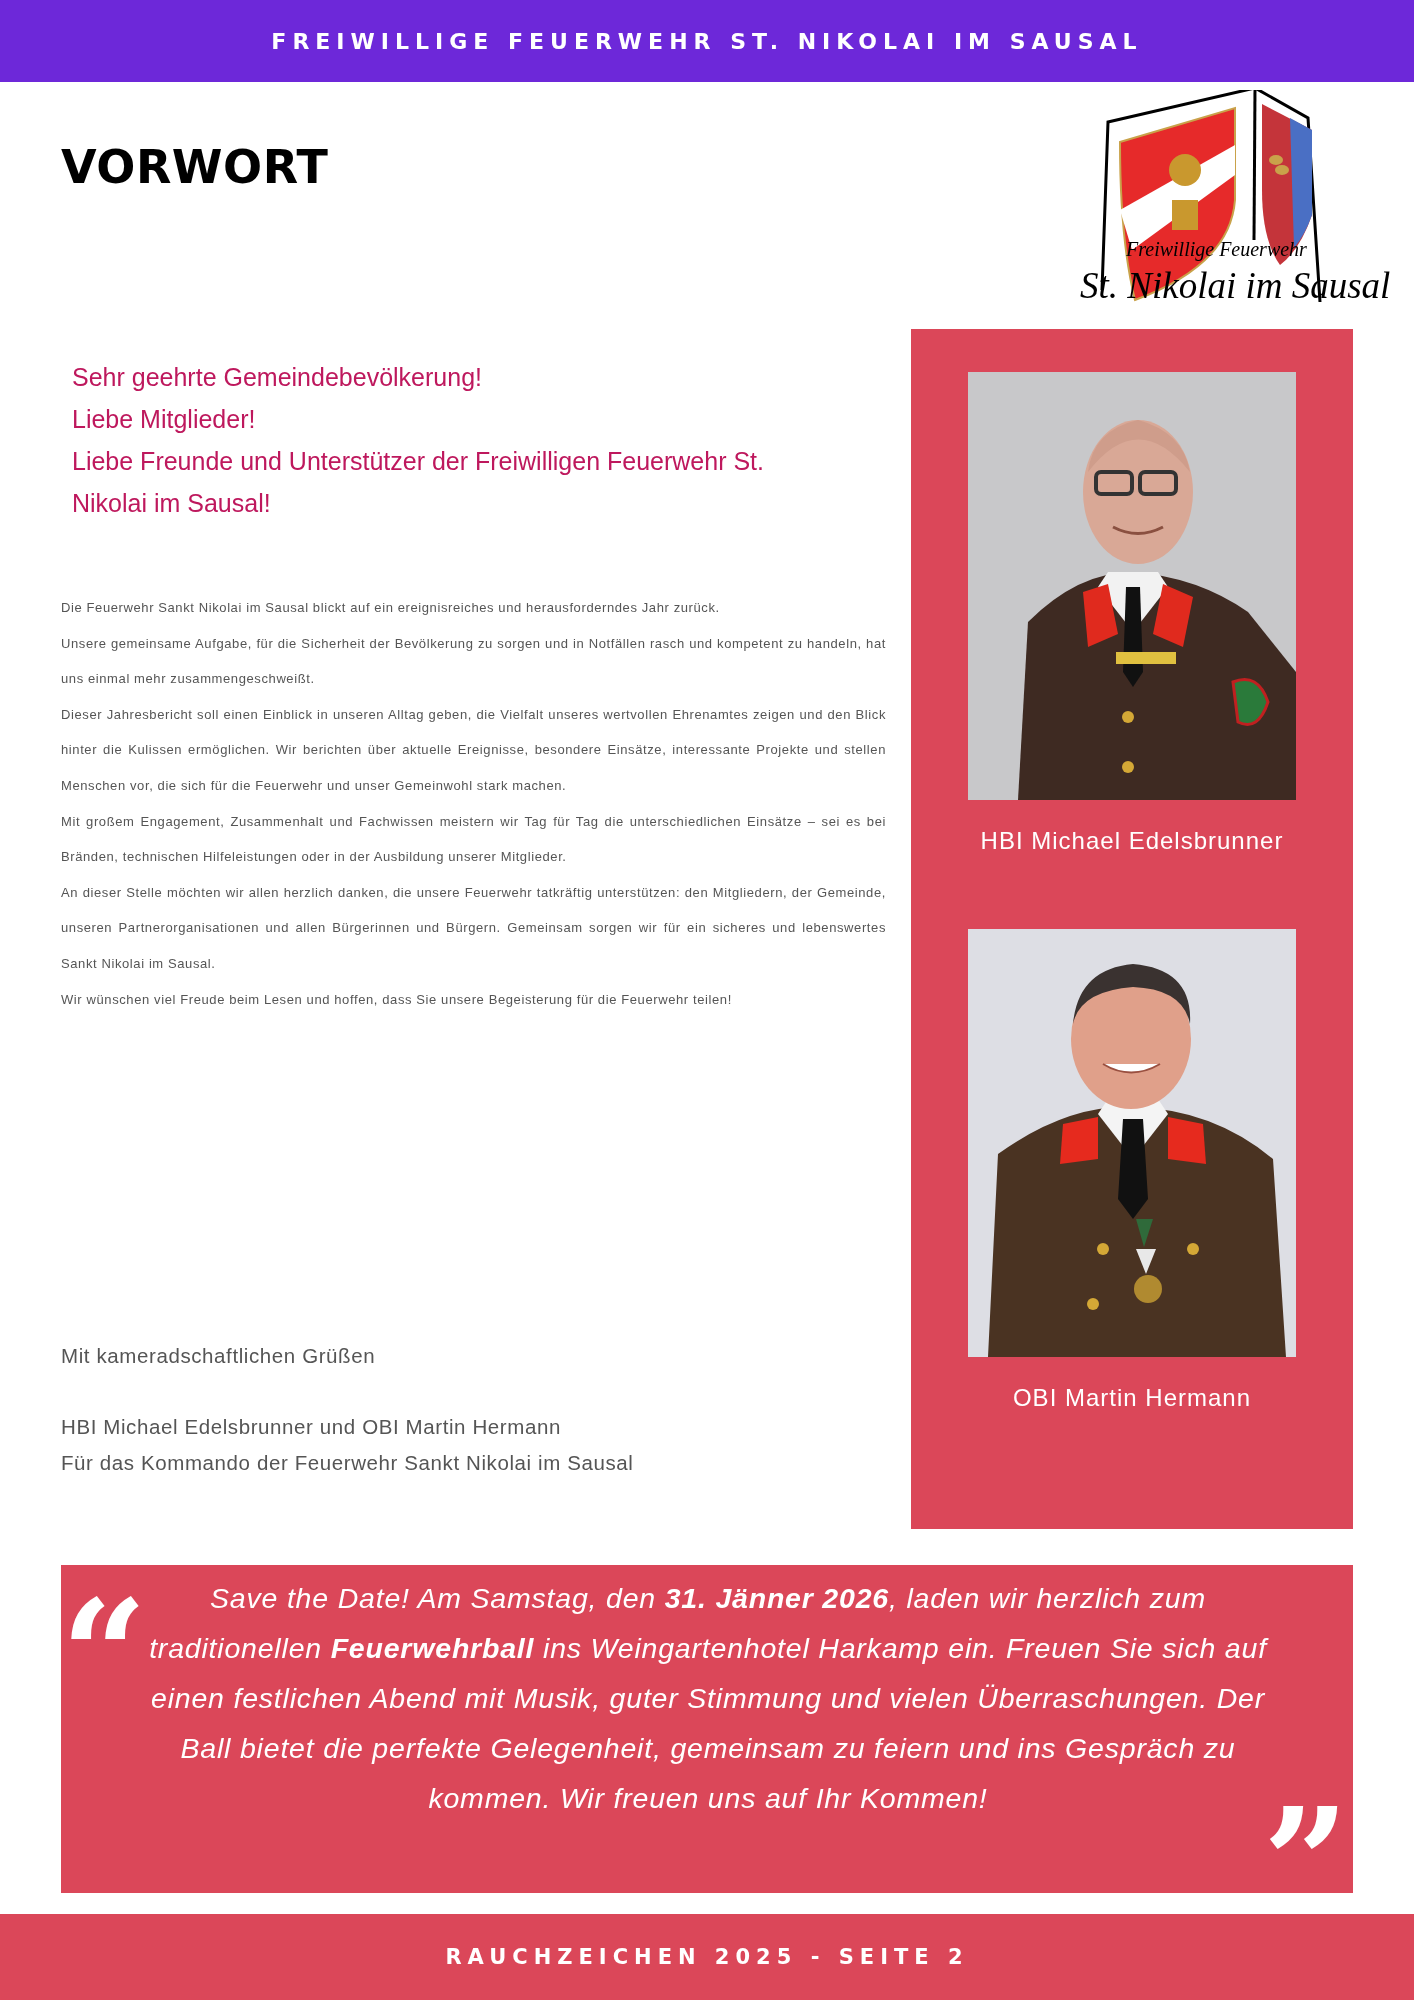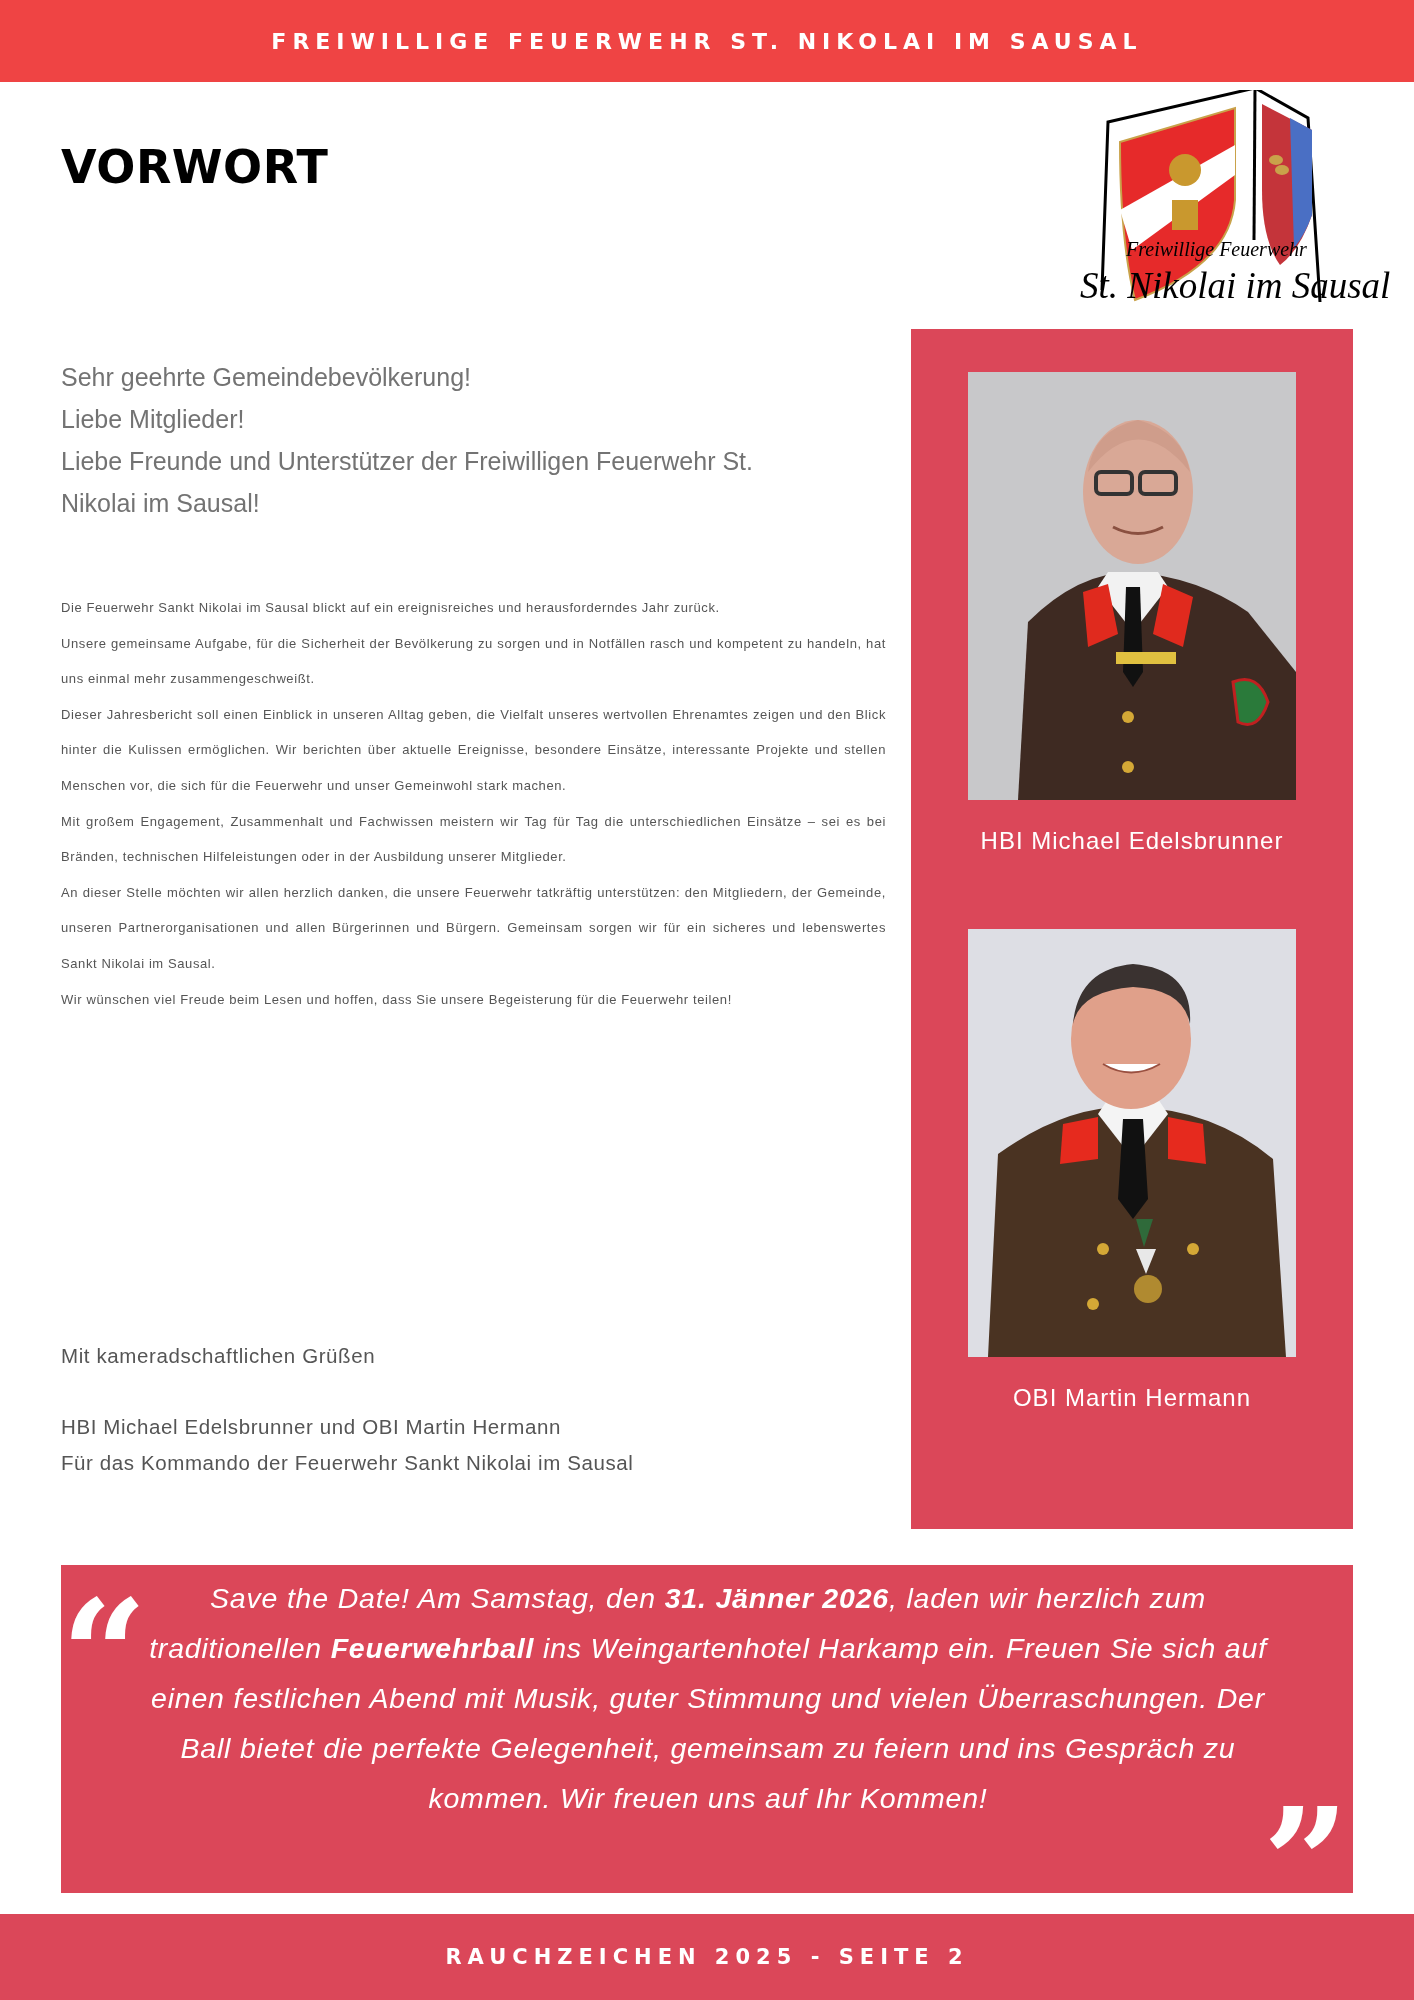--- a/index.html
+++ b/index.html
@@ -1,39 +1,39 @@
 <!DOCTYPE html>
 <html><head>
 <meta charset="utf-8">
 <style>
   * { box-sizing: border-box; margin: 0; padding: 0; }
   html, body { width: 1414px; height: 2000px; background: #ffffff; overflow: hidden; }
   body { position: relative; font-family: "Liberation Sans", sans-serif; color: #555555; }
 
   .top-bar {
     position: absolute; left: 0; top: 0; width: 1414px; height: 82px;
-    background: #ef4444; display: flex; align-items: center; justify-content: center;
+    background: #6d28d9; display: flex; align-items: center; justify-content: center;
   }
   .top-bar span {
     color: #ffffff; font-family: "DejaVu Sans", sans-serif; font-weight: bold;
     font-size: 22px; letter-spacing: 6px;
   }
 
   .page-title {
     position: absolute; left: 61px; top: 140px;
     font-family: "DejaVu Sans", sans-serif; font-weight: bold; font-size: 46px;
     color: #000000; letter-spacing: 0.5px;
   }
 
   .logo { position: absolute; left: 1080px; top: 90px; width: 250px; height: 220px; }
 
   .greeting {
-    position: absolute; left: 61px; top: 356px; width: 840px;
+    position: absolute; left: 72px; top: 356px; width: 840px;
     font-family: "Liberation Sans", sans-serif; font-size: 25px; line-height: 42px;
-    color: #737373;
+    color: #be185d;
   }
   .greeting div { white-space: nowrap; }
 
   .body-text {
     position: absolute; left: 61px; top: 590px; width: 825px;
     font-family: "Liberation Sans", sans-serif; font-size: 13px; line-height: 35.6px;
     color: #555555; text-align: justify; letter-spacing: 0.6px;
   }
   .body-text p { margin: 0; }
 

